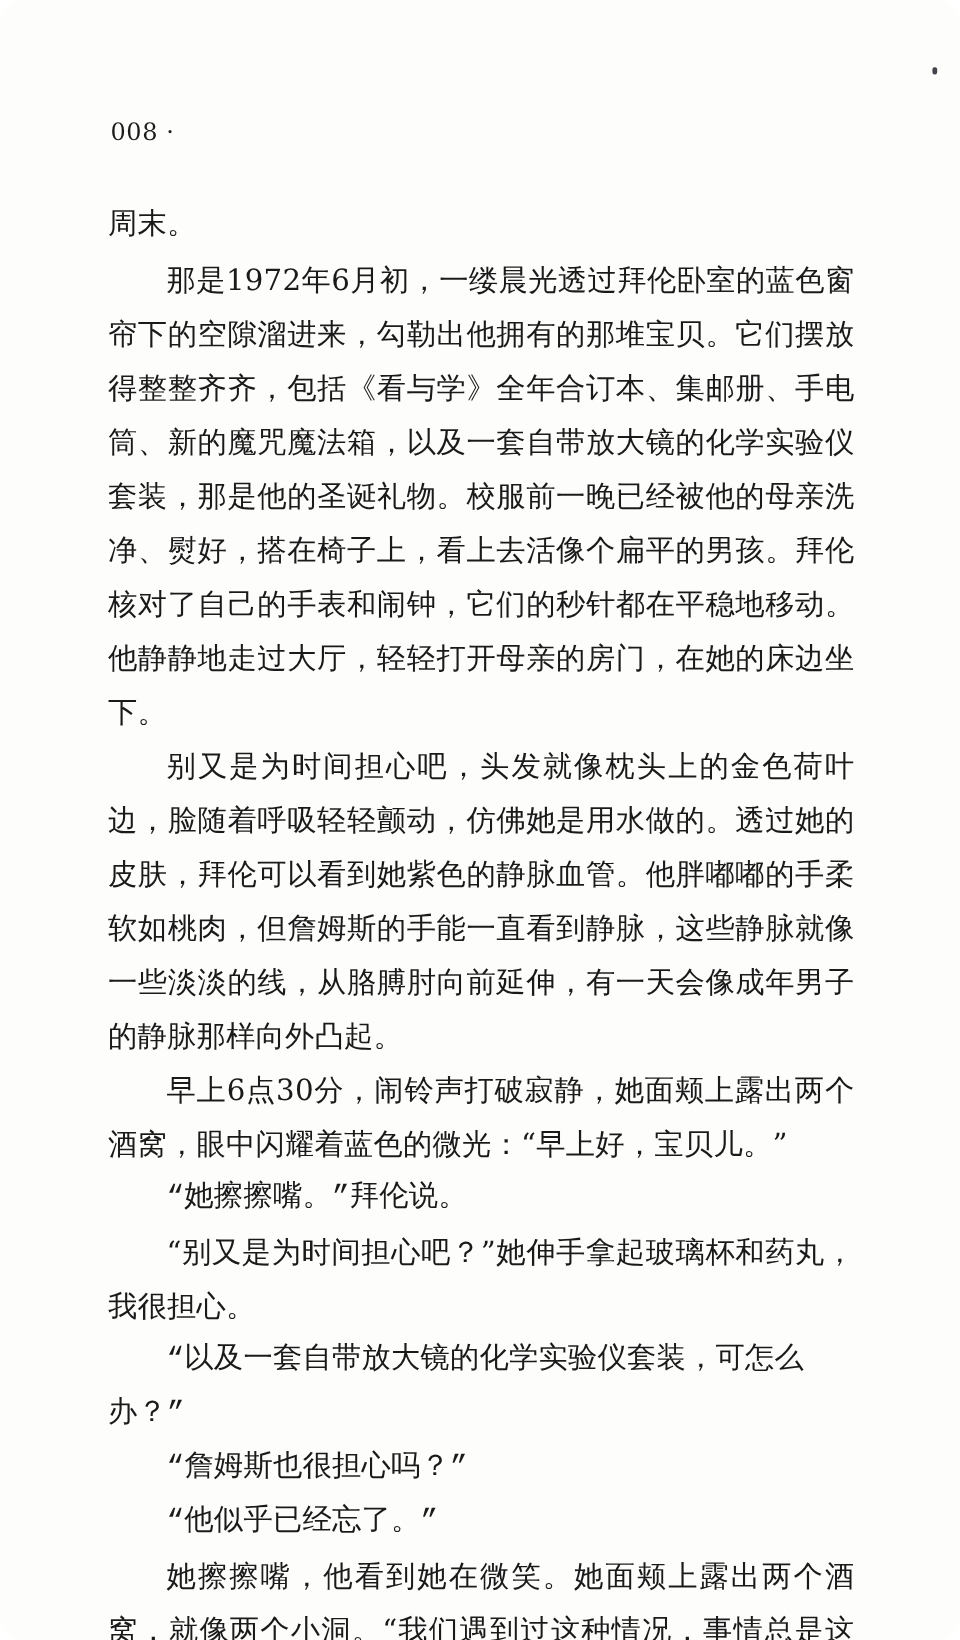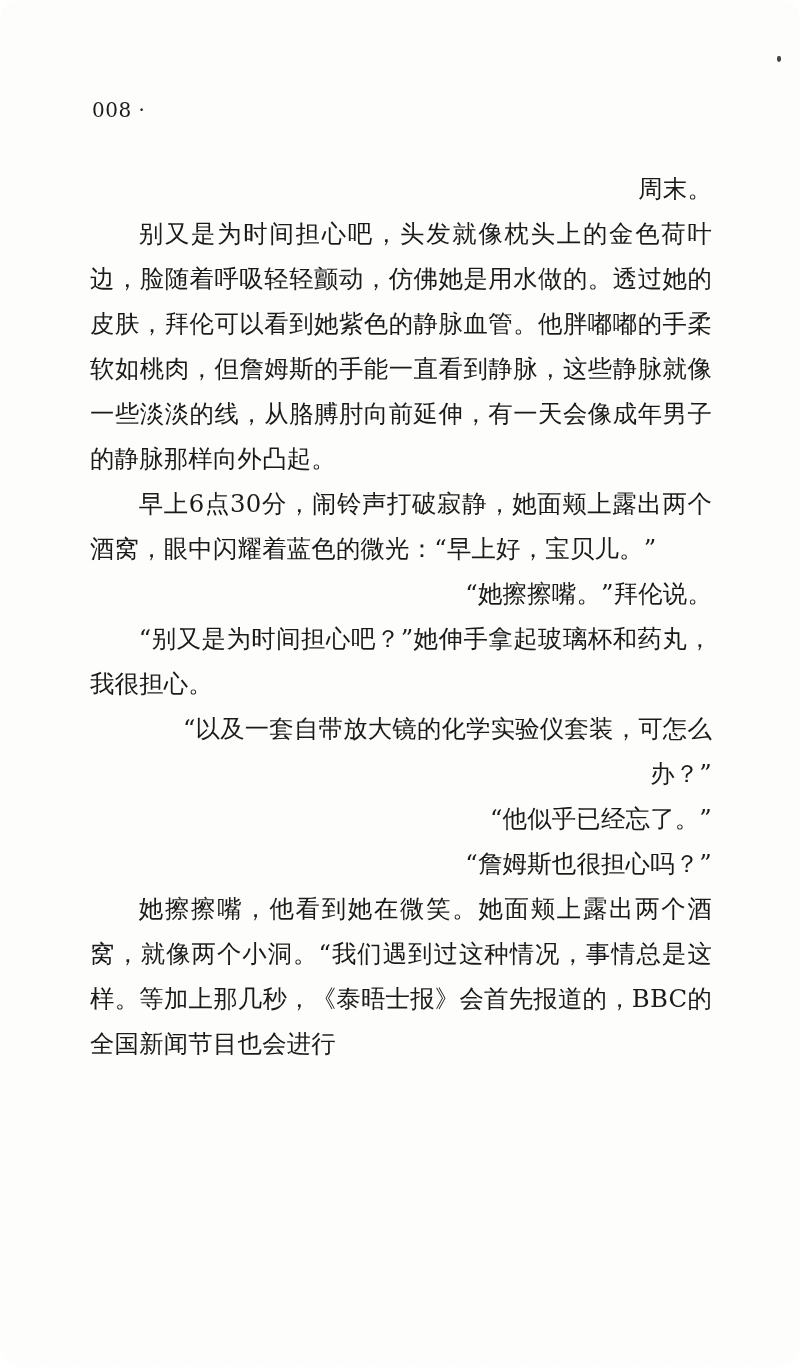--- a/index.html
+++ b/index.html
@@ -85,43 +85,45 @@
     word-break: break-all;
     white-space: normal;
   }
 
   .para.indent {
     text-indent: 2em;
   }
 
   
   .para.short {
-    text-align: right;
+    text-align: left;
+    font-family: Liberation Mono, monospace;
   }
 
   
   .para.clipped {
     overflow: hidden;
   }
 </style>
 </head>
 <body>
 
 <div class="page">
 
   <div class="paper-grain"></div>
   <div class="scan-speck"></div>
 
   <div class="folio">008 ·</div>
 
   <div class="textblock">
     <p class="para short">周末。</p>
+    <p class="para indent">那是1972年6月初，一缕晨光透过拜伦卧室的蓝色窗帘下的空隙溜进来，勾勒出他拥有的那堆宝贝。它们摆放得整整齐齐，包括《看与学》全年合订本、集邮册、手电筒、新的魔咒魔法箱，以及一套自带放大镜的化学实验仪套装，那是他的圣诞礼物。校服前一晚已经被他的母亲洗净、熨好，搭在椅子上，看上去活像个扁平的男孩。拜伦核对了自己的手表和闹钟，它们的秒针都在平稳地移动。他静静地走过大厅，轻轻打开母亲的房门，在她的床边坐下。</p>
     <p class="para indent">别又是为时间担心吧，头发就像枕头上的金色荷叶边，脸随着呼吸轻轻颤动，仿佛她是用水做的。透过她的皮肤，拜伦可以看到她紫色的静脉血管。他胖嘟嘟的手柔软如桃肉，但詹姆斯的手能一直看到静脉，这些静脉就像一些淡淡的线，从胳膊肘向前延伸，有一天会像成年男子的静脉那样向外凸起。</p>
     <p class="para indent">早上6点30分，闹铃声打破寂静，她面颊上露出两个酒窝，眼中闪耀着蓝色的微光：“早上好，宝贝儿。”</p>
     <p class="para indent short">“她擦擦嘴。”拜伦说。</p>
     <p class="para indent">“别又是为时间担心吧？”她伸手拿起玻璃杯和药丸，我很担心。</p>
     <p class="para indent short">“以及一套自带放大镜的化学实验仪套装，可怎么办？”</p>
+    <p class="para indent short">“詹姆斯也很担心吗？”</p>
     <p class="para indent short">“他似乎已经忘了。”</p>
-    <p class="para indent short">“詹姆斯也很担心吗？”</p>
     <p class="para indent clipped">她擦擦嘴，他看到她在微笑。她面颊上露出两个酒窝，就像两个小洞。“我们遇到过这种情况，事情总是这样。等加上那几秒，《泰晤士报》会首先报道的，BBC的全国新闻节目也会进行</p>
   </div>
 
 </div>
 
 </body></html>

